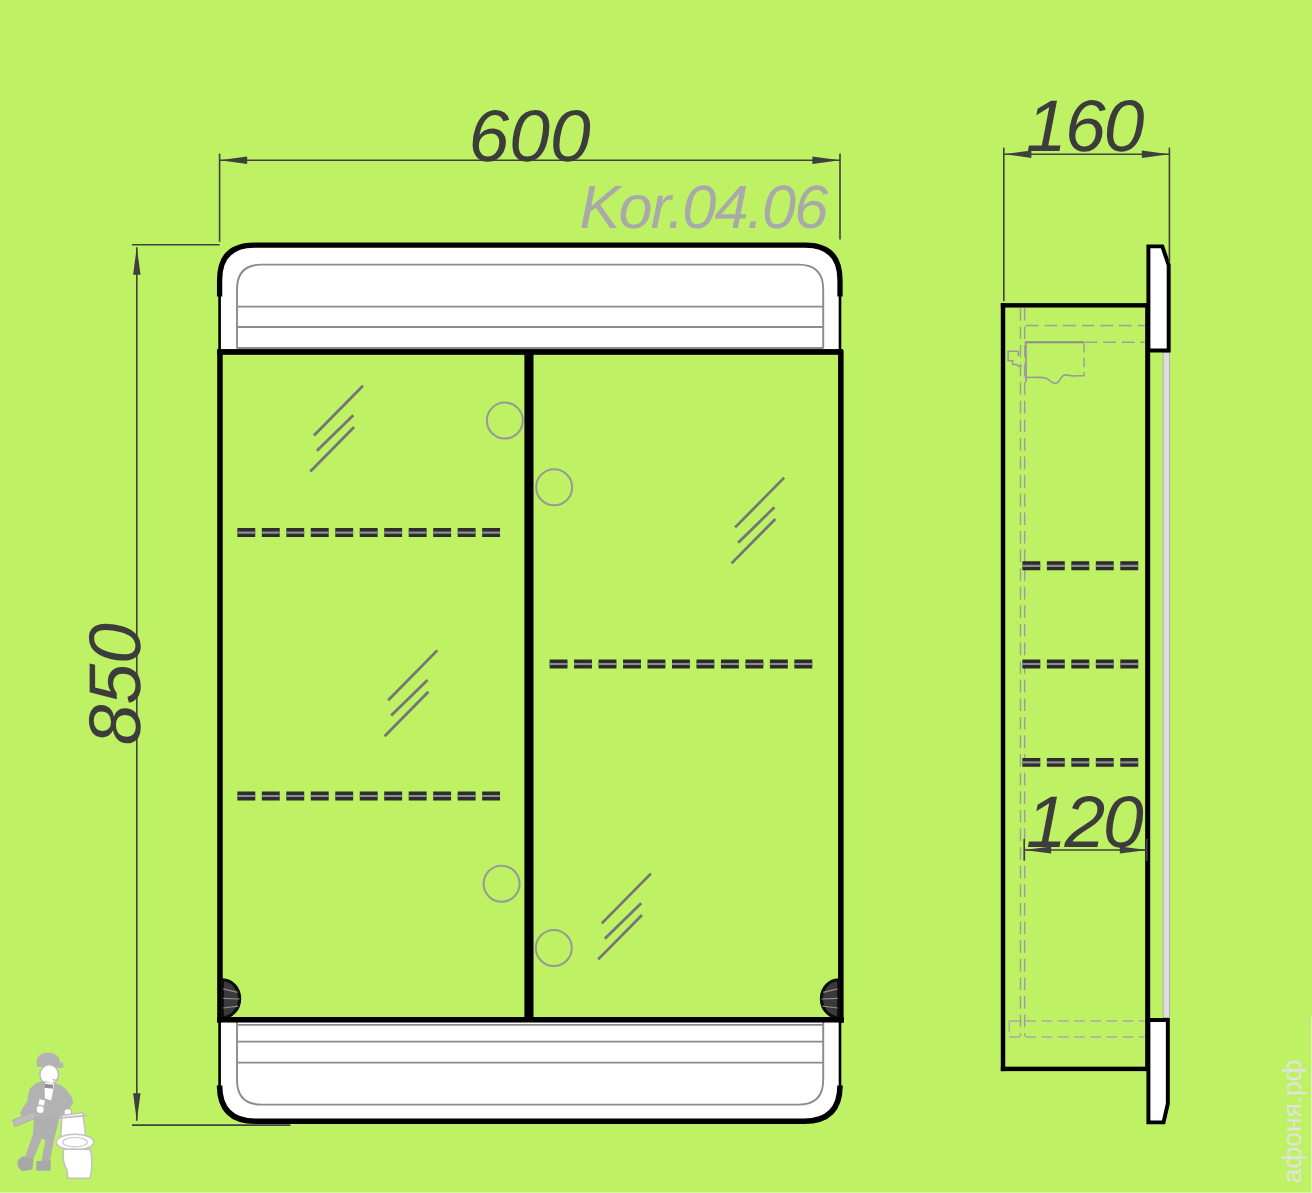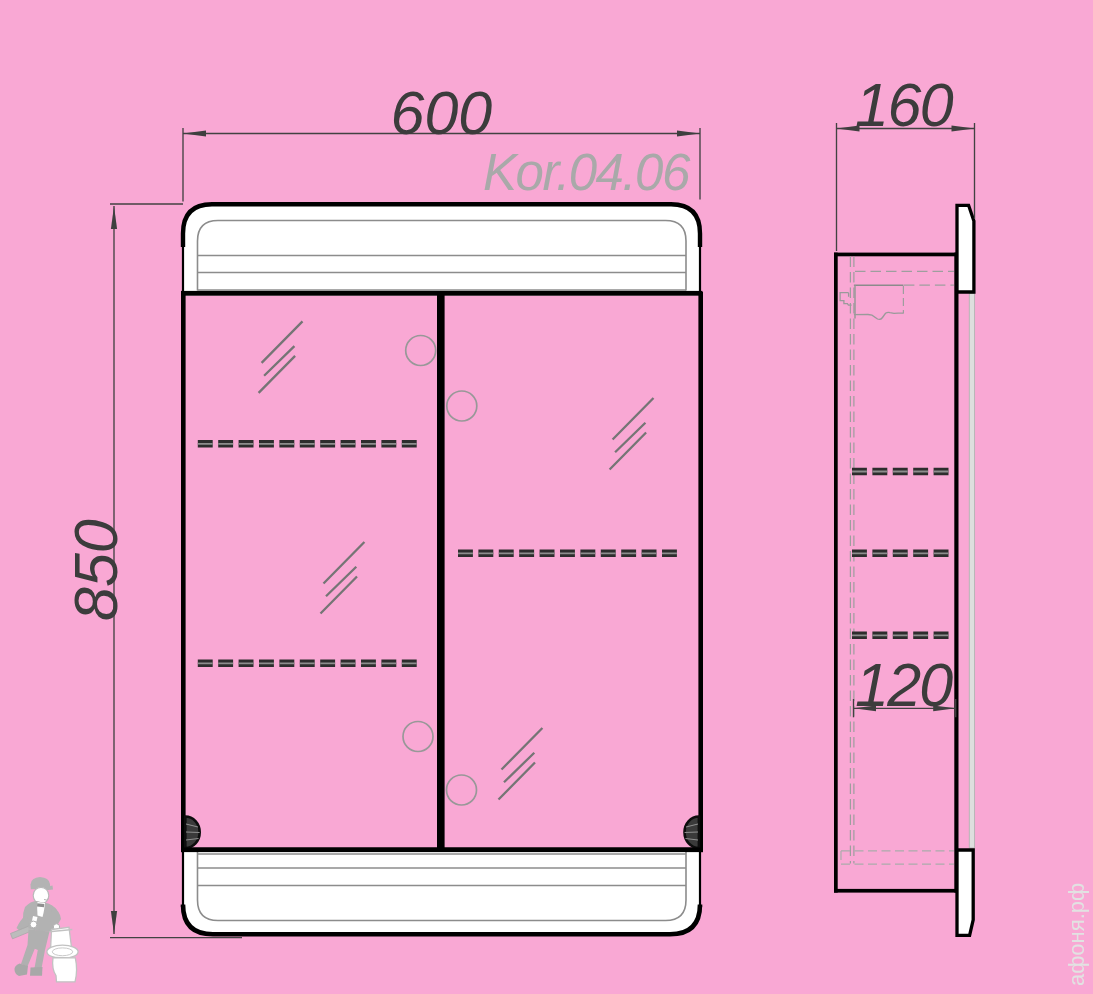--- a/index.html
+++ b/index.html
@@ -1,16 +1,16 @@
 <!DOCTYPE html>
 <html><head>
 <meta charset="utf-8">
 <style>
   html,body{margin:0;padding:0;background:#ffffff;}
-  #page{position:relative;width:1093px;height:994px;background:#f9a8d4;overflow:hidden;
+  #page{position:relative;width:1093px;height:994px;background:#bef264;overflow:hidden;
         font-family:"Liberation Sans",sans-serif;}
   svg{position:absolute;left:0;top:0;}
   text{font-family:"Liberation Sans",sans-serif;}
 </style>
 </head>
 <body>
 <div id="page">
 <svg width="1093" height="994" viewBox="0 0 1093 994">
 
 <g id="front">

